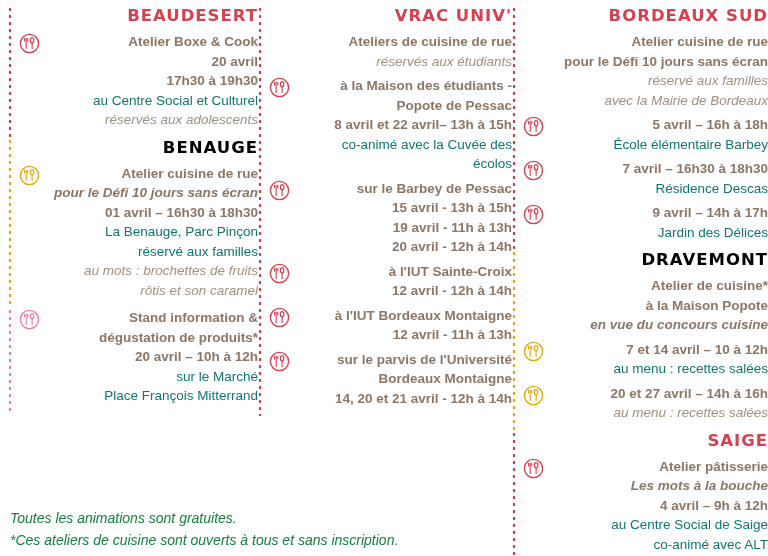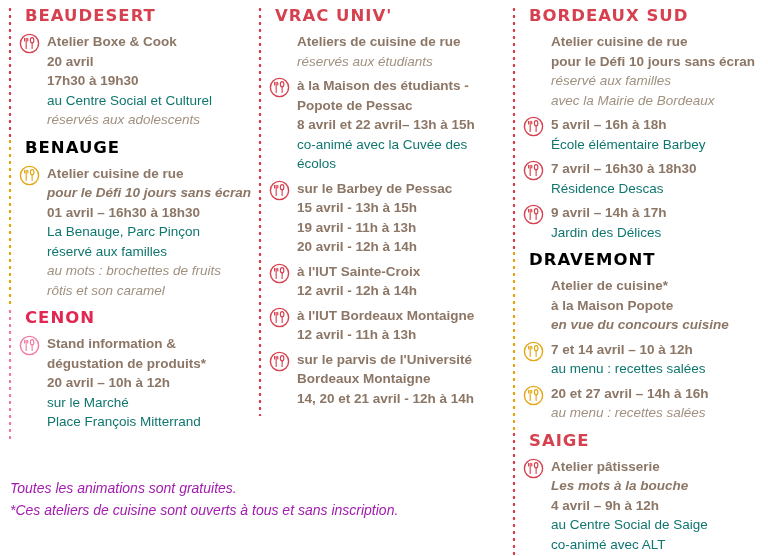--- a/index.html
+++ b/index.html
@@ -9,21 +9,21 @@
     font-family:"Liberation Sans", sans-serif;
     position:relative;
     overflow:hidden;
   }
   .board {
     display:grid;
     grid-template-columns:250px 254px 256px;
     padding:6px 0 0 8px;
   }
   .col { display:flex; flex-direction:column; }
-  .sec { display:flex; }
+  .sec { display:flex;text-align:right; }
   
   .dots {
     flex:0 0 9px;
     background-image:radial-gradient(circle at 2px 3.5px, currentColor 1.3px, transparent 1.55px);
     background-size:9px 7px;
     background-repeat:repeat-y;
   }
   .sec-content { flex:1; padding:0 0 8px 2px; }
   .sec-title {
     font-family:"DejaVu Sans", sans-serif;
@@ -48,22 +48,22 @@
   
   .t-red    { color:#d6414f; }
   .t-yellow { color:#000000; }
   .t-pink   { color:#e22753; }
   .cutlery { width:21px; height:21px; display:block; }
   .cutlery path, .cutlery ellipse, .cutlery circle {
     fill:none; stroke:currentColor; stroke-width:1.3; stroke-linecap:round;
   }
   .cutlery circle { stroke-width:1.6; }
   .footer {
-    position:absolute; left:10px; top:477px;
-    font-size:14px; line-height:22px; font-style:italic; color:#a21caf;
+    position:absolute; left:10px; top:507px;
+    font-size:14px; line-height:22px; font-style:italic; color:#15803d;
   }
 </style>
 </head>
 <body>
 
 <div class="board">
 
   <div class="col">
 
     <div class="sec a-red">
@@ -112,21 +112,20 @@
             <div class="i">au mots : brochettes de fruits</div>
             <div class="i">rôtis et son caramel</div>
           </div>
         </div>
       </div>
     </div>
 
     <div class="sec a-pink">
       <div class="dots"></div>
       <div class="sec-content">
-        <div class="sec-title t-pink">CENON</div>
         <div class="entry">
           <span class="icon-col">
             <svg class="cutlery" viewBox="0 0 24 24" aria-hidden="true">
                 <circle cx="12" cy="12" r="10.4"></circle>
                 <path d="M6.4 6v3.1M8.2 6v3.5M10 6v3.1M8.2 9.5V17.6"></path>
                 <ellipse cx="15" cy="8.3" rx="2" ry="3"></ellipse>
                 <path d="M15 11.3V17.6"></path>
               </svg>
           </span>
           <div class="lines">

